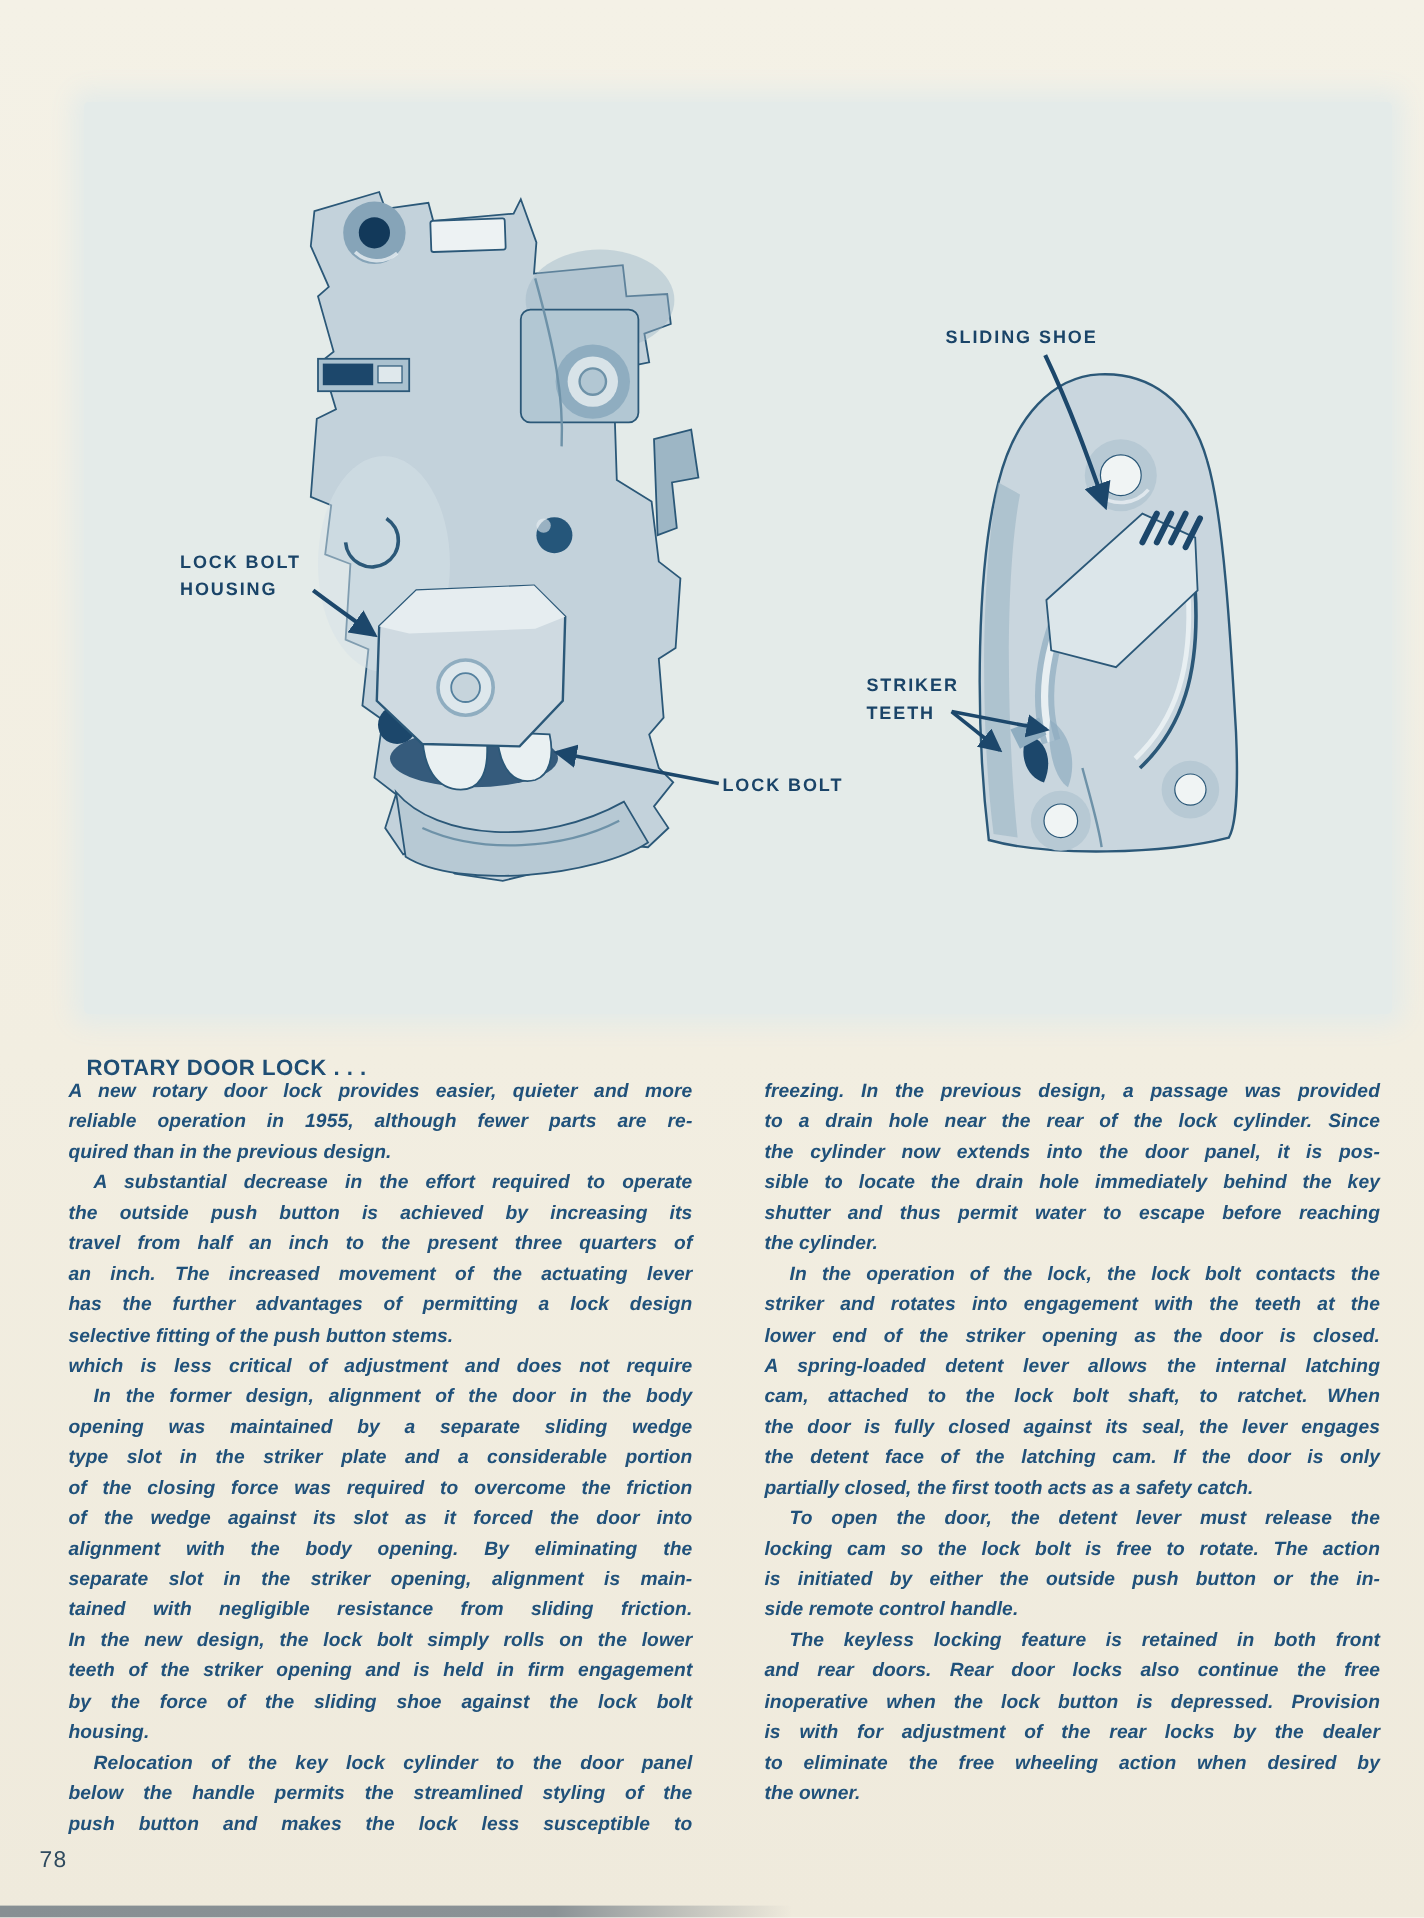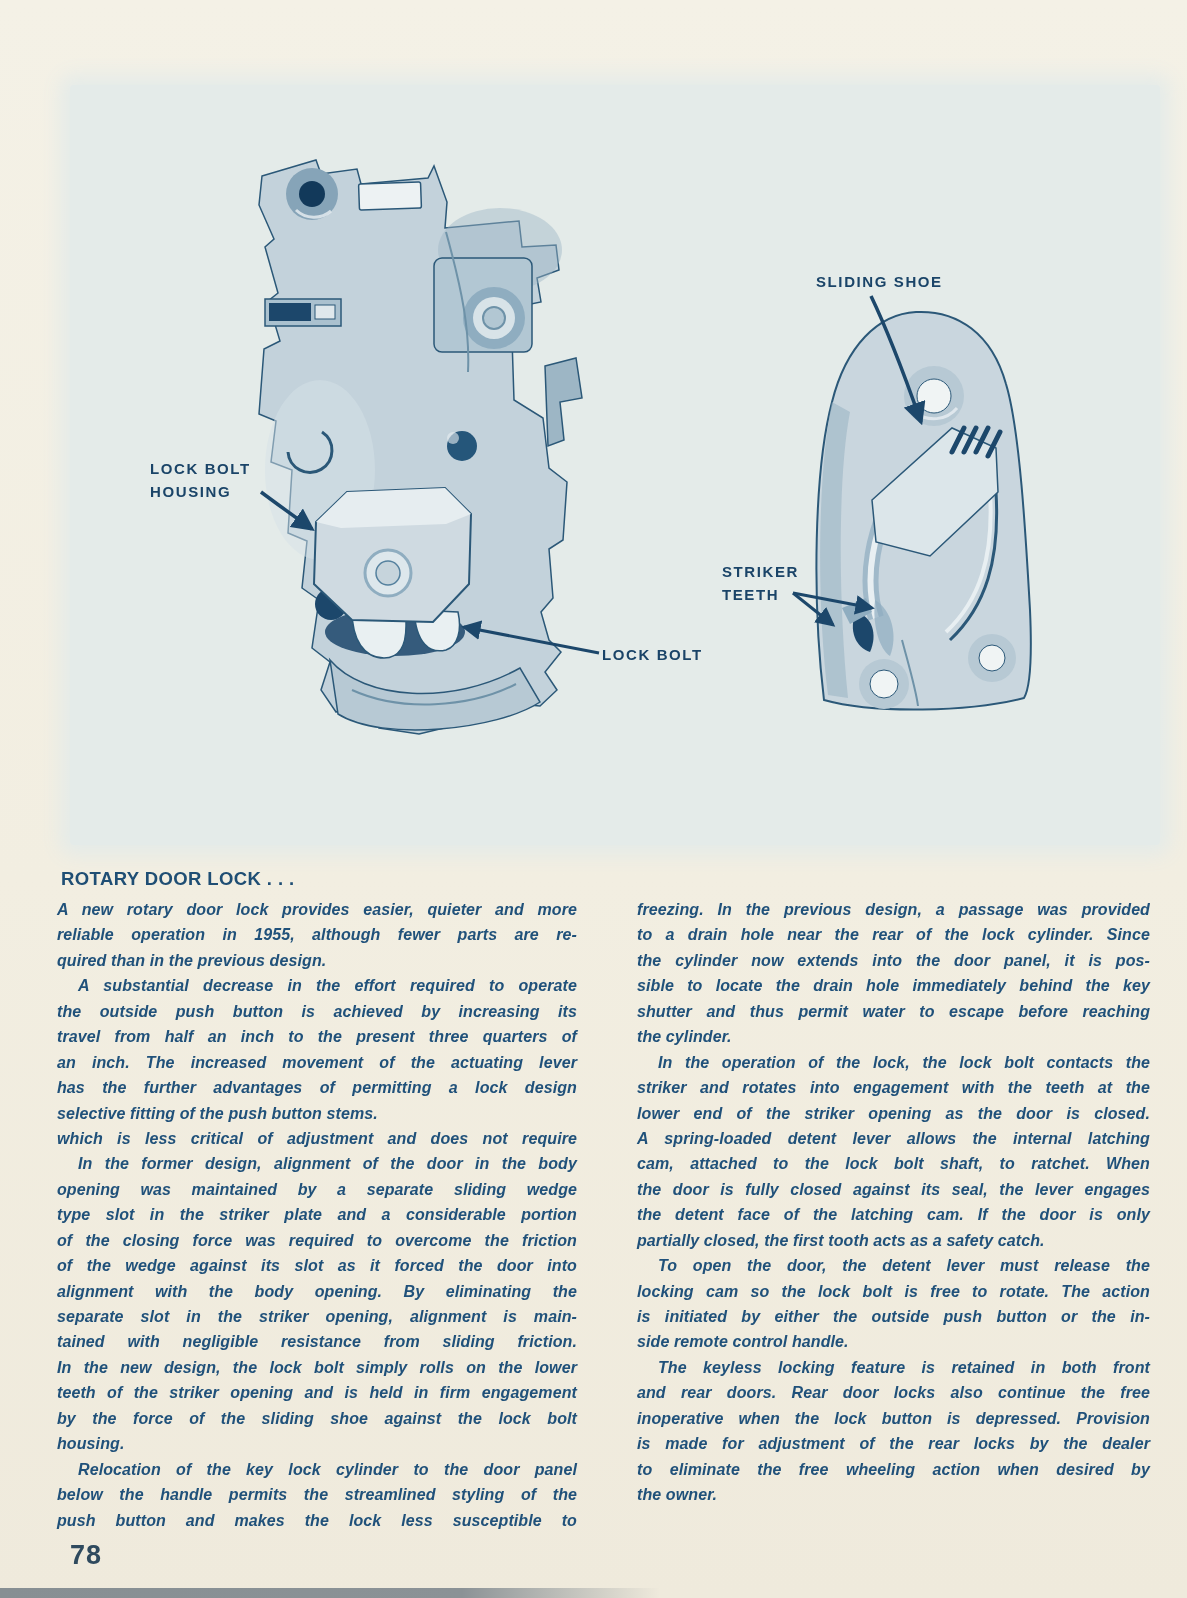--- a/index.html
+++ b/index.html
@@ -12,35 +12,35 @@
     position:absolute; left:70px; top:85px; width:1090px; height:760px;
     background:#e4ebe9; border-radius:4px;
     box-shadow:0 0 20px 10px #e4ebe9;
   }
   .fig-svg{position:absolute; left:0; top:0; pointer-events:none;}
   .fig-label{
     position:absolute; color:#1a4468; font-weight:bold; font-size:15px;
     letter-spacing:1.6px; line-height:23px; white-space:nowrap;
   }
   .heading{
-    position:absolute; left:57px; top:864px; margin:4px;
+    position:absolute; left:57px; top:864px; margin:15px;
     color:#1f4e74; font-size:18.5px; font-weight:bold; letter-spacing:.4px;
   }
   .col{position:absolute; top:897px; color:#20517a; font-size:16px; font-weight:bold;font-style:italic;}
   .col-left{left:57px; width:520px;}
   .col-right{left:637px; width:513px;}
   .tline{
     height:25.45px; line-height:25.45px; white-space:nowrap;
     text-align:justify; text-align-last:justify; letter-spacing:.1px;
   }
   .tline.indent{padding-left:21px;}
   .tline.lastline{text-align-last:left; white-space:normal;}
   .page-number{
     position:absolute; left:33px; top:1540px;
-    color:#2f4a5e; font-size:27px; font-weight:bold; letter-spacing:1px;margin-left:37px;
+    color:#2f4a5e; font-size:19px; font-weight:normal; letter-spacing:1px;
   }
   .bottom-strip{
     position:absolute; left:0; top:1588px; width:660px; height:10px;
     background:linear-gradient(to right,#878f93 0%,#8b9296 70%,rgba(139,146,150,0) 100%);
   }
 </style>
 </head>
 <body>
 
 <div class="page">
@@ -110,21 +110,21 @@
 
     <g stroke="#1c476b" fill="none">
       <path d="M871,296 C893,342 909,388 921,422" stroke-width="3.5" marker-end="url(#ah)"></path>
       <path d="M261,492 C281,507 298,519 312,529" stroke-width="3.5" marker-end="url(#ah)"></path>
       <path d="M793,593 L833,625" stroke-width="3" marker-end="url(#ah)"></path>
       <path d="M793,593 L872,608" stroke-width="3" marker-end="url(#ah)"></path>
       <path d="M599,653 L464,627" stroke-width="3" marker-end="url(#ah)"></path>
     </g>
   </svg>
 
-  <div class="fig-label" style="left:788px; top:270px;margin-left:28px;">SLIDING SHOE</div>
+  <div class="fig-label" style="left:788px; top:270px;">SLIDING SHOE</div>
   <div class="fig-label" style="left:150px; top:457px;">
     <div>LOCK BOLT</div>
     <div>HOUSING</div>
   </div>
   <div class="fig-label" style="left:722px; top:560px;">
     <div>STRIKER</div>
     <div>TEETH</div>
   </div>
   <div class="fig-label" style="left:602px; top:643px;">LOCK BOLT</div>
 
@@ -171,20 +171,20 @@
       <div class="tline">the door is fully closed against its seal, the lever engages</div>
       <div class="tline">the detent face of the latching cam. If the door is only</div>
       <div class="tline lastline">partially closed, the first tooth acts as a safety catch.</div>
       <div class="tline indent">To open the door, the detent lever must release the</div>
       <div class="tline">locking cam so the lock bolt is free to rotate. The action</div>
       <div class="tline">is initiated by either the outside push button or the in-</div>
       <div class="tline lastline">side remote control handle.</div>
       <div class="tline indent">The keyless locking feature is retained in both front</div>
       <div class="tline">and rear doors. Rear door locks also continue the free</div>
       <div class="tline">inoperative when the lock button is depressed. Provision</div>
-      <div class="tline">is made for adjustment of the rear locks by the dealer</div>
+      <div class="tline">is with for adjustment of the rear locks by the dealer</div>
       <div class="tline">to eliminate the free wheeling action when desired by</div>
       <div class="tline lastline">the owner.</div>
     </div>
 
   <div class="page-number">78</div>
   <div class="bottom-strip"></div>
 </div>
 
 </body></html>

